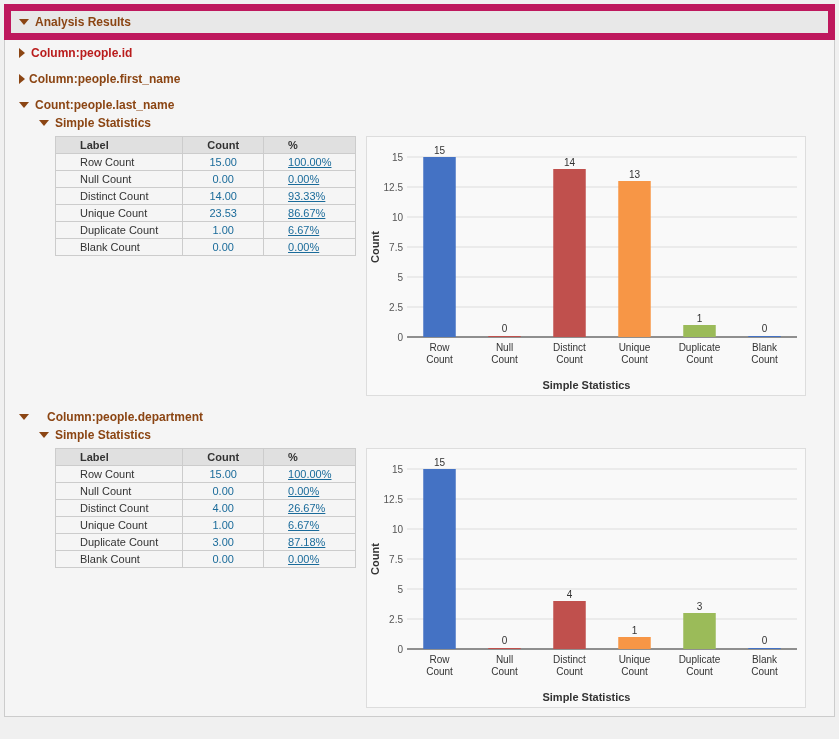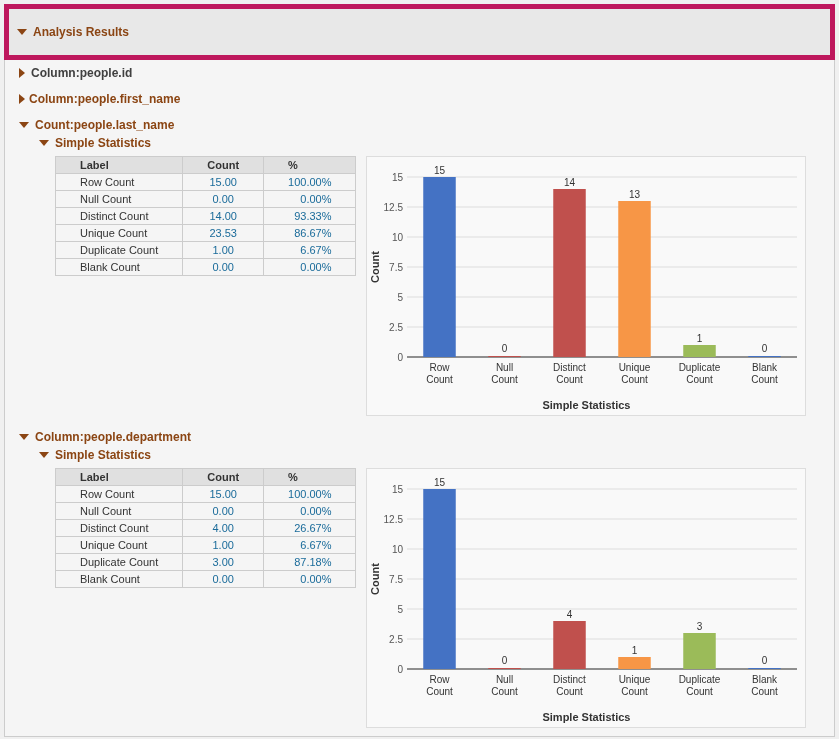--- a/index.html
+++ b/index.html
@@ -47,27 +47,27 @@
     }
     .stats-table th {
       background: #e0e0e0;
       font-weight: bold;
     }
     .stats-table td.num {
       text-align: center;
       color: #1a6b9a;
     }
     .stats-table td.pct {
-      text-align: right;
       color: #1a6b9a;
+      text-decoration: underline;
     }
     .analysis-results-header {
       background: #e8e8e8;
-      border: 5px solid #be185d;
-      padding: 16px 8px;
+      border: 7px solid #be185d;
+      padding: 4px 8px;
       font-weight: bold;
       color: #8b4513;
       display: flex;
       align-items: center;
       gap: 6px;
     }
   </style>
 </head>
 <body>
 
@@ -76,21 +76,21 @@
   <div class="analysis-results-header">
     <span class="triangle-down"></span>
     <span>Analysis Results</span>
   </div>
 
   <div style="padding-left:10px; background:#f5f5f5; border:1px solid #ccc; border-top:none;">
 
     <div style="padding:4px 0;">
       <div style="display:flex; align-items:center; gap:6px; padding:2px 4px; cursor:pointer;">
         <span class="triangle-right"></span>
-        <span style="font-weight:bold; color:#404040;">Column:people.id</span>
+        <span style="font-weight:bold; color:#b91c1c;">Column:people.id</span>
       </div>
     </div>
 
     <div style="padding:4px 0;">
       <div style="display:flex; align-items:center; gap:4px; padding:2px 4px; cursor:pointer;">
         <span class="triangle-right"></span>
         <span style="font-weight:bold; color:#8b4513;">Column:people.first_name</span>
       </div>
     </div>
 
@@ -192,21 +192,21 @@
                 <text x="397.5" y="214" text-anchor="middle" font-size="10" fill="#333">Blank</text>
                 <text x="397.5" y="226" text-anchor="middle" font-size="10" fill="#333">Count</text>
               </svg>
             <div style="position:absolute; bottom:4px; left:0; right:0; text-align:center; font-weight:bold; font-size:11px;">Simple Statistics</div>
           </div>
         </div>
       </div>
     </div>
 
     <div style="padding:4px 0;">
-      <div style="display:flex; align-items:center; gap:6px; padding:2px 4px; cursor:pointer;">
+      <div style="display:flex; align-items:center; gap:18px; padding:2px 4px; cursor:pointer;">
         <span class="triangle-down"></span>
         <span style="font-weight:bold; color:#8b4513;">Column:people.department</span>
       </div>
 
       <div style="padding-left:20px;">
         <div style="display:flex; align-items:center; gap:6px; padding:2px 4px;">
           <span class="triangle-down"></span>
           <span style="font-weight:bold; color:#8b4513;">Simple Statistics</span>
         </div>
         <div class="analysis-content" style="padding-left:20px;">

